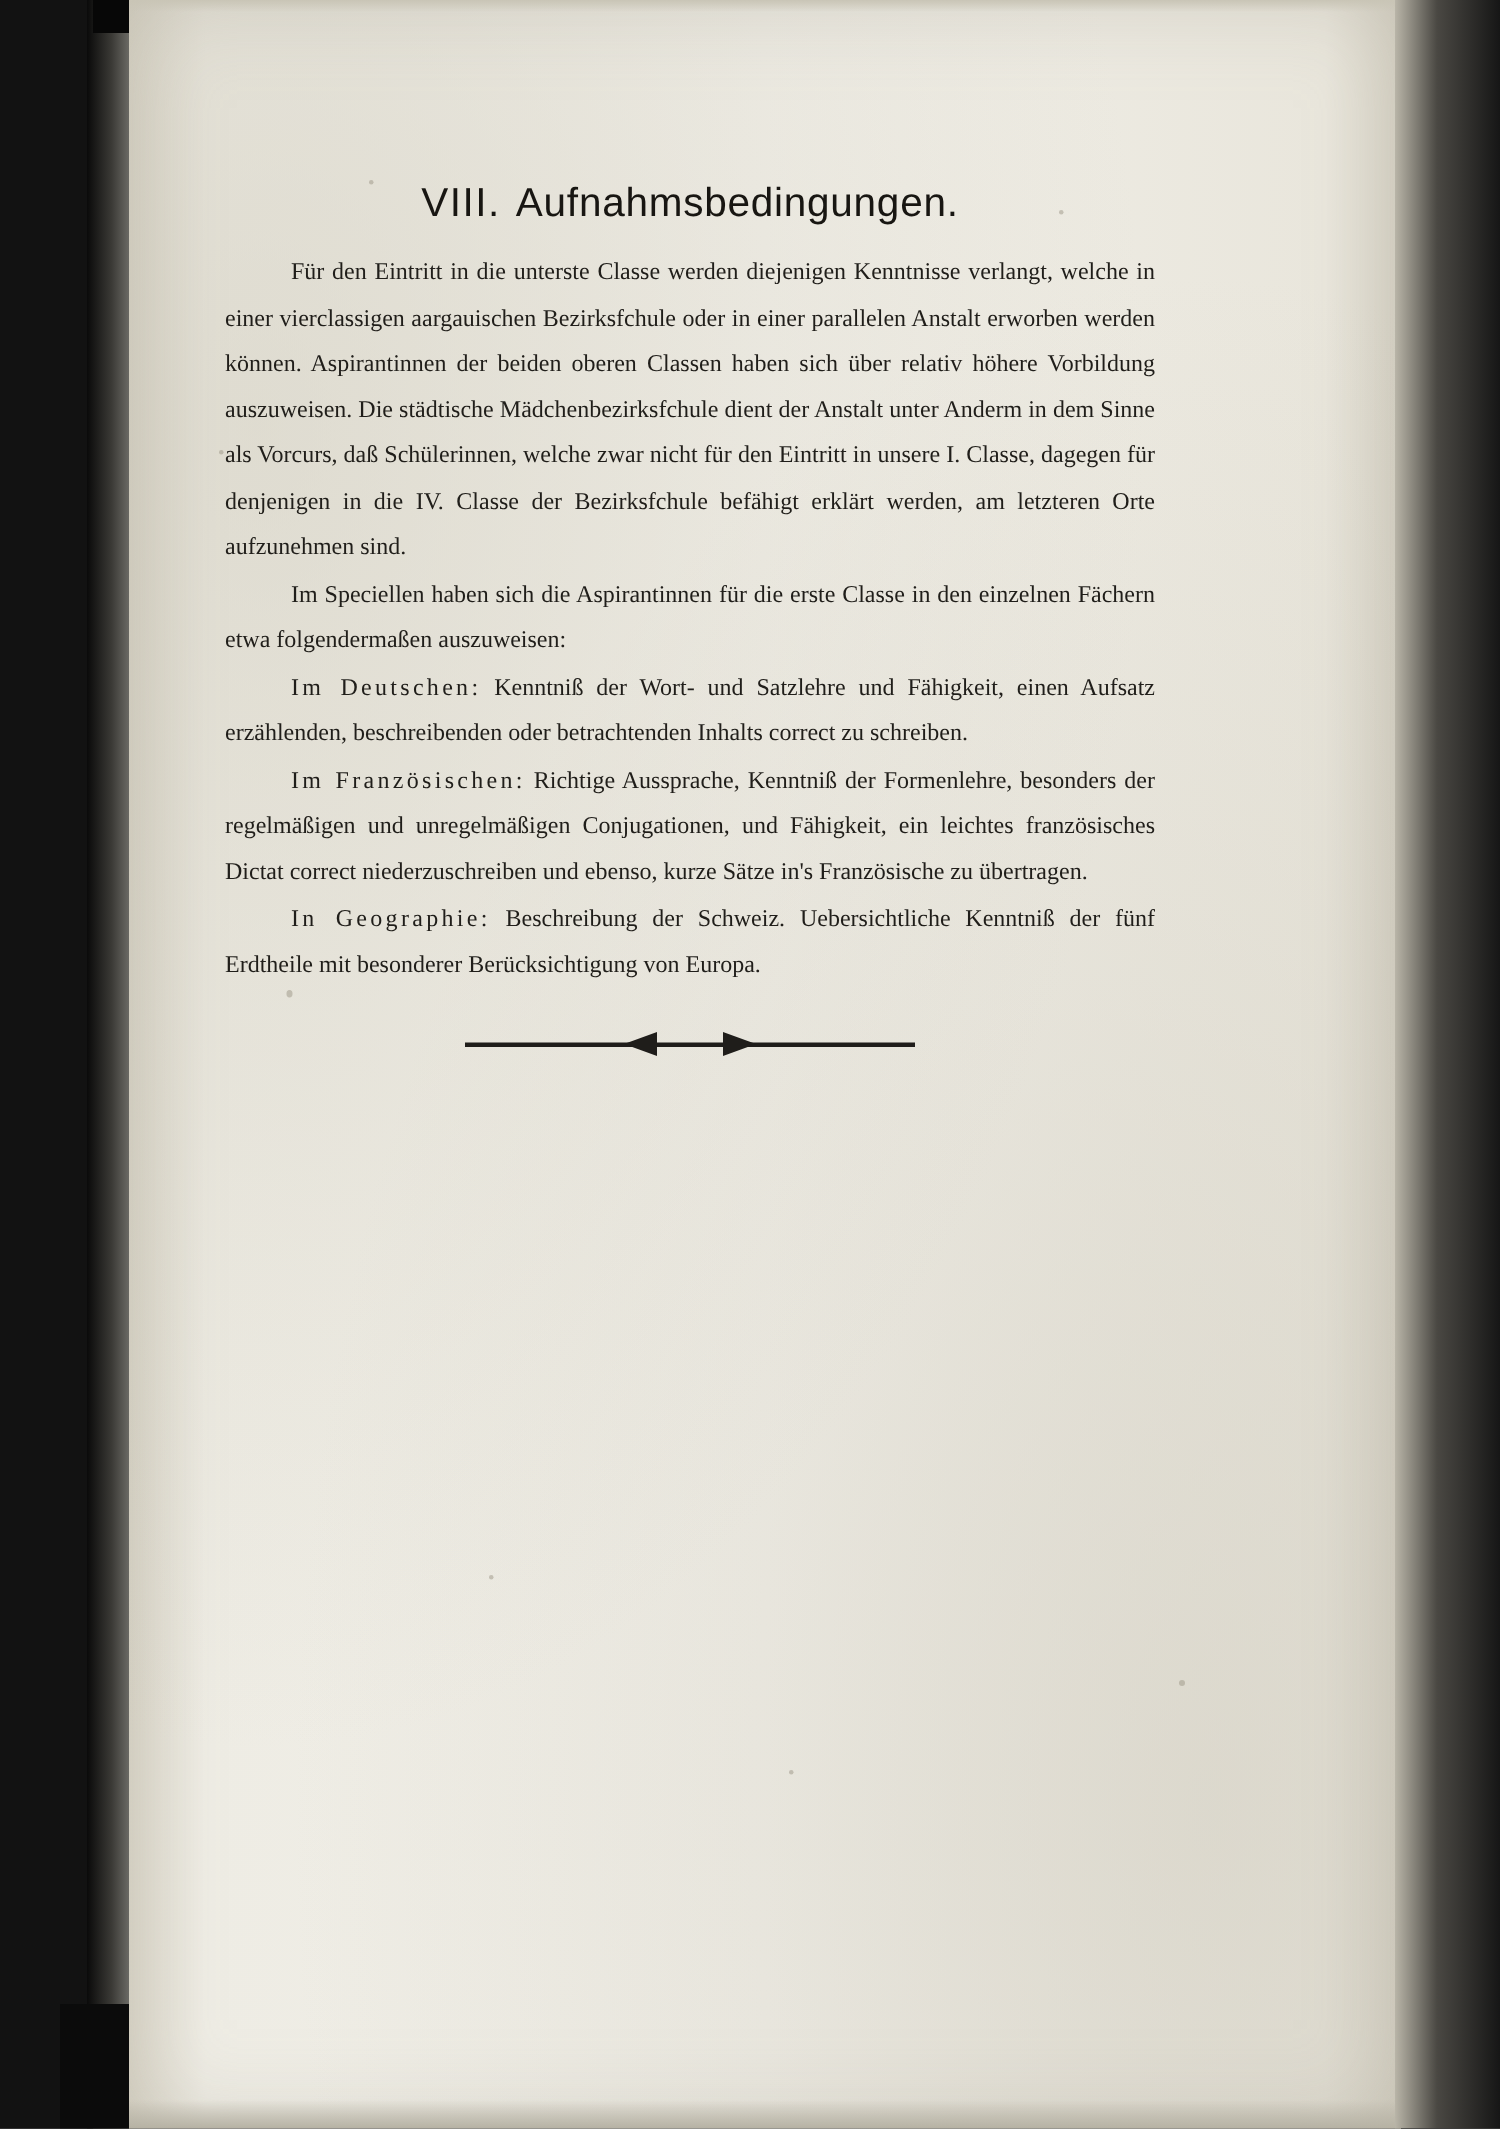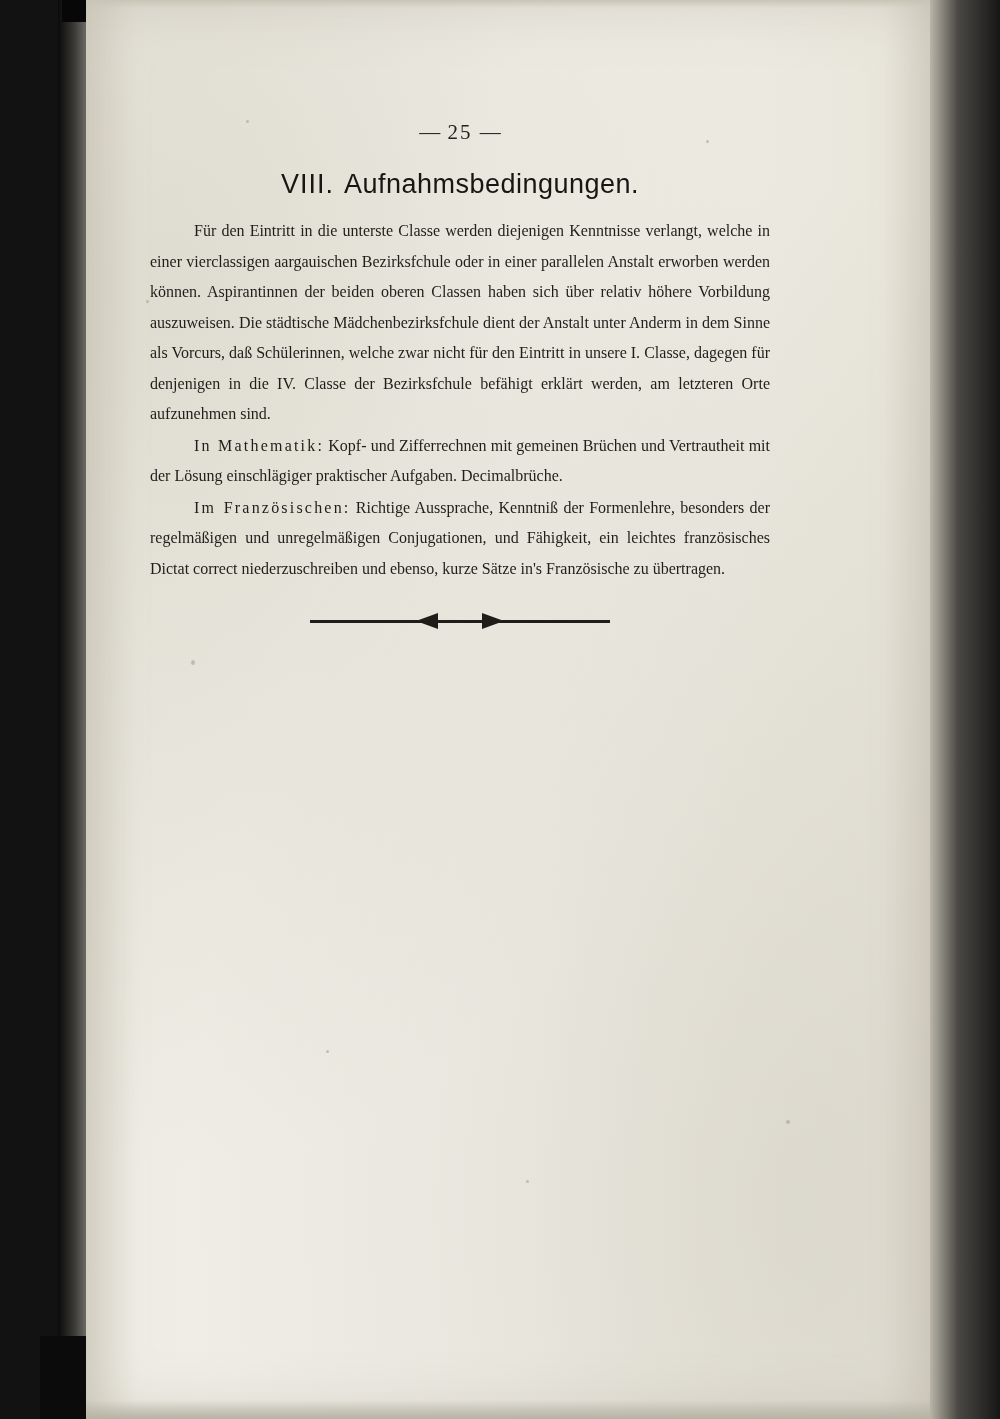--- a/index.html
+++ b/index.html
@@ -183,43 +183,42 @@
     <div class="speck" style="left:700px;top:1120px;width:4px;height:4px;"></div>
     <div class="speck" style="left:440px;top:1180px;width:3px;height:3px;"></div>
     <div class="speck" style="left:160px;top:120px;width:3px;height:3px;"></div>
   </div>
   <div class="sheet-top-edge"></div>
   <div class="sheet-bottom-edge"></div>
   <div class="sheet-right-edge"></div>
 
   <div class="content">
 
-    <div class="folio">
-      <span class="dash">—</span>
-      <span>25</span>
-      <span class="dash">—</span>
-    </div>
 
     <h1 class="chapter-title">
       <span class="num">VIII.</span><span>Aufnahmsbedingungen.</span>
     </h1>
 
     <p class="para">Für den Eintritt in die unterste Classe werden diejenigen Kenntnisse verlangt, welche in einer vierclassigen aargauischen Bezirksfchule oder in einer parallelen Anstalt erworben werden können. Aspirantinnen der beiden oberen Classen haben sich über relativ höhere Vorbildung auszuweisen. Die städtische Mädchenbezirksfchule dient der Anstalt unter Anderm in dem Sinne als Vorcurs, daß Schülerinnen, welche zwar nicht für den Eintritt in unsere I. Classe, dagegen für denjenigen in die IV. Classe der Bezirksfchule befähigt erklärt werden, am letzteren Orte aufzunehmen sind.</p>
 
-
+    <p class="para">Im Speciellen haben sich die Aspirantinnen für die erste Classe in den einzelnen Fächern etwa folgendermaßen auszuweisen:</p>
 
     <p class="para">
-      <span class="subject">In Mathematik:</span><span> Kopf- und Zifferrechnen mit gemeinen Brüchen und Vertrautheit mit der Lösung einschlägiger praktischer Aufgaben.  Decimalbrüche.</span>
+      <span class="subject">Im Deutschen:</span><span> Kenntniß der Wort- und Satzlehre und Fähigkeit, einen Aufsatz erzählenden, beschreibenden oder betrachtenden Inhalts correct zu schreiben.</span>
     </p>
+
 
     <p class="para">
       <span class="subject">Im Französischen:</span><span> Richtige Aussprache, Kenntniß der Formenlehre, besonders der regelmäßigen und unregelmäßigen Conjugationen, und Fähigkeit, ein leichtes französisches Dictat correct niederzuschreiben und ebenso, kurze Sätze in's Französische zu übertragen.</span>
     </p>
 
 
+    <p class="para">
+      <span class="subject">In Geographie:</span><span> Beschreibung der Schweiz. Uebersichtliche Kenntniß der fünf Erdtheile mit besonderer Berücksichtigung von Europa.</span>
+    </p>
 
 
     <div class="ornament">
       <div class="bar"></div>
       <div class="tri-left"></div>
       <div class="tri-right"></div>
     </div>
 
   </div>
 </div>

